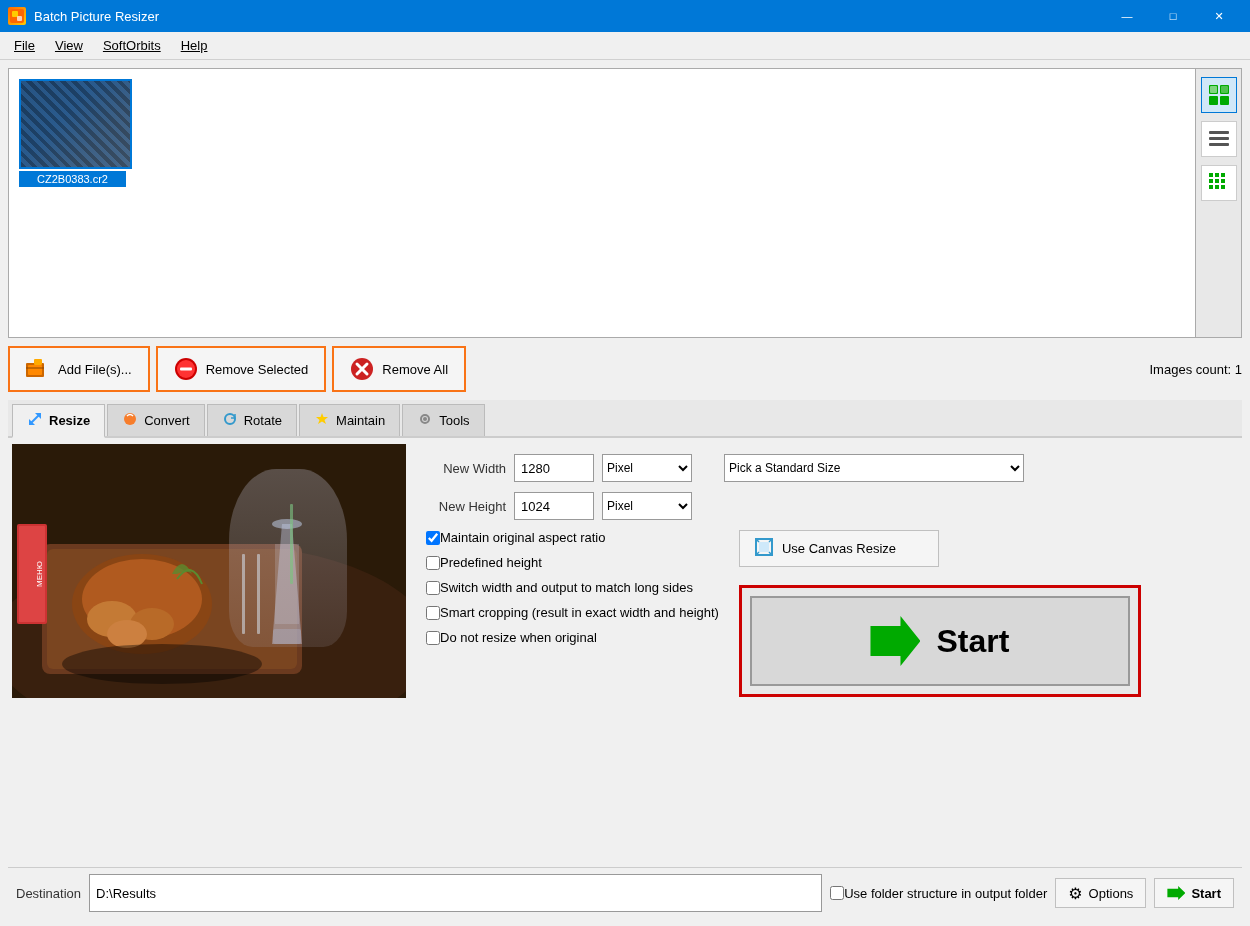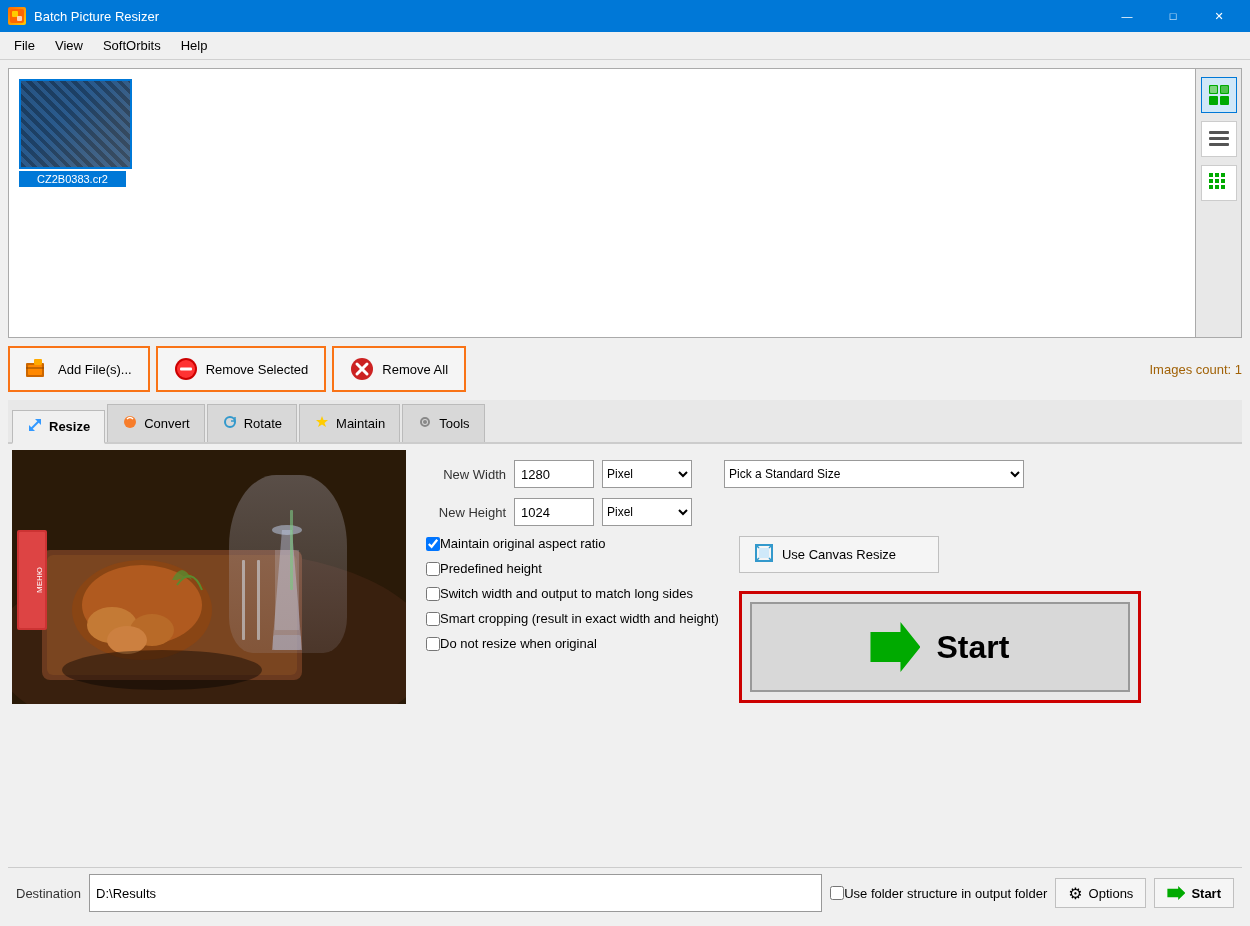--- a/index.html
+++ b/index.html
@@ -21,20 +21,21 @@
     .title-ctrl { width: 46px; height: 32px; display: flex; align-items: center; justify-content: center; cursor: pointer; color: white; font-size: 11px; }
 
     
     .menu-bar {
       background: #f0f0f0;
       height: 28px;
       display: flex;
       align-items: center;
       padding: 0 4px;
       border-bottom: 1px solid #d0d0d0;
+      text-decoration: underline;
     }
     .menu-item { padding: 4px 10px; font-size: 13px; cursor: pointer; }
 
     
     .main-content { display: flex; flex-direction: column; height: calc(926px - 60px); padding: 8px; gap: 6px; }
 
     
     .file-list-area {
       background: white;
       border: 1px solid #aaa;
@@ -113,21 +114,21 @@
       align-items: center;
       gap: 8px;
       padding: 0 16px;
       background: #f5f5f5;
       border: 2px solid #f97316;
       cursor: pointer;
       font-size: 13px;
       white-space: nowrap;
     }
     .action-btn-icon { width: 24px; height: 24px; display: flex; align-items: center; justify-content: center; font-size: 20px; }
-    .images-count { margin-left: auto; font-size: 13px; color: #a16207; }
+    .images-count { margin-left: auto; font-size: 13px; color: #000000; }
 
     
     .tab-panel {
       display: flex;
       flex-direction: column;
       flex: 1;
       gap: 6px;
     }
     .tab-row {
       display: flex;
@@ -145,21 +146,20 @@
       font-size: 13px;
       display: flex;
       align-items: center;
       gap: 6px;
     }
     .tab.active {
       background: #f0f0f0;
       border-bottom: 2px solid #f0f0f0;
       margin-bottom: -2px;
       font-weight: bold;
-      margin-top: 6px;
     }
 
     
     .tab-content {
       display: flex;
       gap: 10px;
       flex: 1;
       padding: 0 4px;
     }
 

